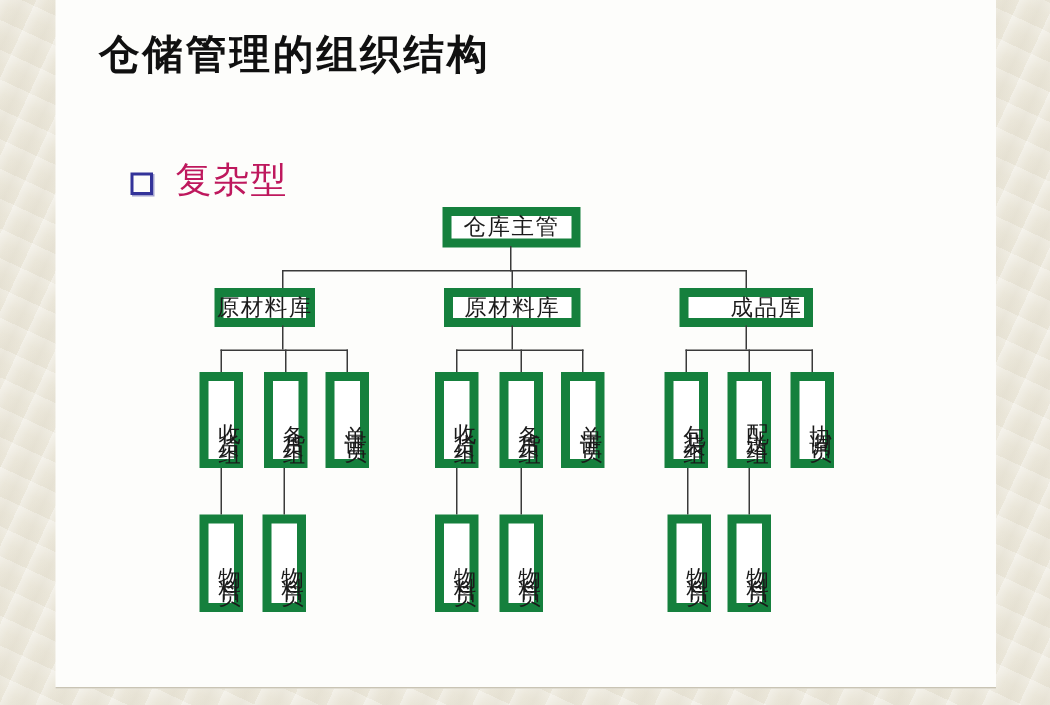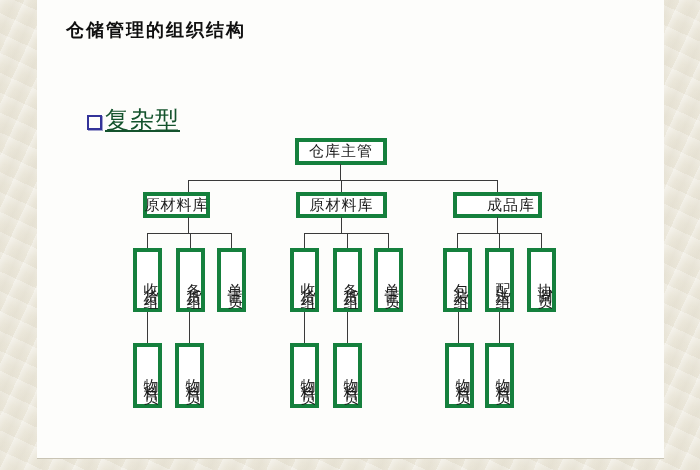--- a/index.html
+++ b/index.html
@@ -11,39 +11,39 @@
       repeating-linear-gradient(25deg, rgba(222,216,200,0.18) 0px, rgba(255,255,255,0) 9px, rgba(255,255,255,0.25) 18px);
     font-family: "DejaVu Serif", "Liberation Serif", serif;
   }
   .slide {
     position: absolute; left: 37px; top: 0; width: 627px; height: 458px;
     background: #fdfdfb;
     border-bottom: 1px solid #c9c4b4;
   }
   .title {
     position: absolute; left: 66px; top: 18px;
-    font-size: 18px; font-weight: bold; color: #101010; letter-spacing: 2px;
+    font-size: 27px; font-weight: bold; color: #101010; letter-spacing: 2px;
     white-space: nowrap;
   }
   .bullet-row {
     position: absolute; left: 87px; top: 104px;
     display: flex; align-items: center;
   }
   .bullet-square {
     width: 11px; height: 11px; margin-top: 4px;
     border: 2px solid #333399;
     box-shadow: 1px 1px 0 rgba(51,51,153,0.45);
     background: #fdfdfb;
   }
   .bullet-label {
-    font-size: 24px; color: #14532d; margin-left: 3px; letter-spacing: 1px; text-decoration: underline;
+    font-size: 24px; color: #be185d; margin-left: 15px; letter-spacing: 1px;
   }
   .box {
     position: absolute; box-sizing: border-box;
-    border: 4px solid #15803d; background: #ffffff; color: #1a1a1a;
+    border: 6px solid #15803d; background: #ffffff; color: #1a1a1a;
   }
   .h-box {
     display: flex; align-items: center; justify-content: center;
     font-size: 15px; letter-spacing: 1px; white-space: nowrap;
   }
   .v-box {
     writing-mode: vertical-lr; text-orientation: upright;
     font-size: 15px; letter-spacing: 6px; text-align: center;
     line-height: 27px;
   }

